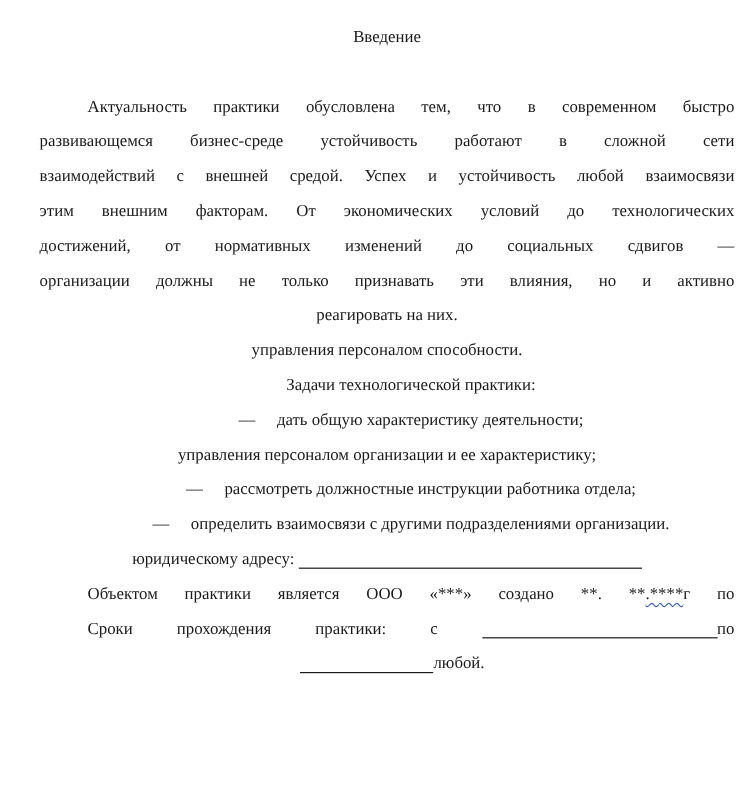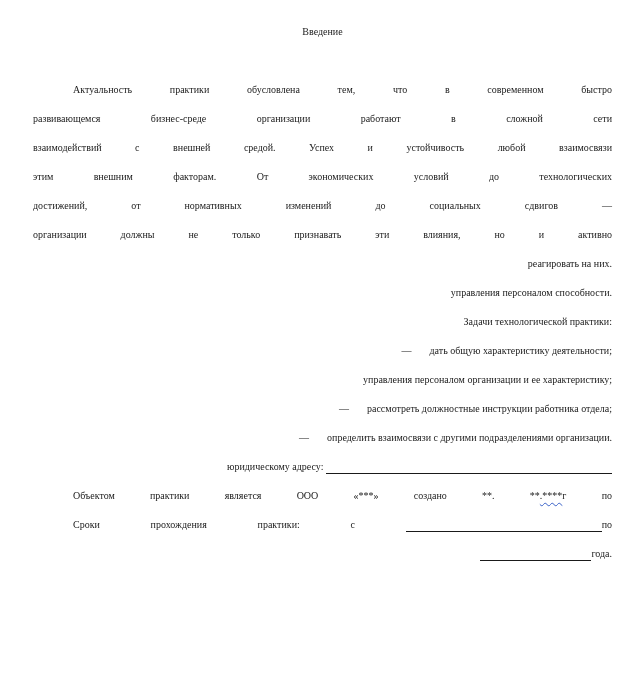--- a/index.html
+++ b/index.html
@@ -8,28 +8,28 @@
     background: #ffffff;
   }
   .page {
     position: relative;
     box-sizing: border-box;
     width: 624px;
     height: 645px;
     padding: 17px 12px 20px 33px;
     background: #ffffff;
     font-family: "Liberation Serif", "DejaVu Serif", serif;
-    font-size: 10px;
+    font-size: 14px;
     color: #1a1a1a;
     overflow: hidden;
   }
   .line {
     height: 29px;
     line-height: 29px;
-    text-align: right;
+    text-align: center;
   }
   .title {
     text-align: center;
   }
   .j {               
     text-align: justify;
     text-align-last: justify;
   }
   .i {               
     text-indent: 40px;
@@ -62,21 +62,21 @@
 </head>
 <body>
 
 <div class="page">
 
   <div class="line title">Введение</div>
 
   <div class="line"></div>
 
   <div class="line j i">Актуальность практики обусловлена тем, что в современном быстро</div>
-  <div class="line j">развивающемся бизнес-среде организации работают в сложной сети</div>
+  <div class="line j">развивающемся бизнес-среде устойчивость работают в сложной сети</div>
   <div class="line j">взаимодействий с внешней средой. Успех и устойчивость любой взаимосвязи</div>
   <div class="line j">этим внешним факторам. От экономических условий до технологических</div>
   <div class="line j">достижений, от нормативных изменений до социальных сдвигов —</div>
   <div class="line j">организации должны не только признавать эти влияния, но и активно</div>
   <div class="line">реагировать на них.</div>
 
   <div class="line">управления персоналом способности.</div>
 
   <div class="line i">Задачи технологической практики:</div>
 
@@ -87,15 +87,15 @@
   <div class="line i"><span class="dash">—</span><span class="tabsp"></span><span>рассмотреть должностные инструкции работника отдела;</span></div>
 
   <div class="line i"><span class="dash">—</span><span class="tabsp"></span><span>определить взаимосвязи с другими подразделениями организации.</span></div>
 
   <div class="line"><span>юридическому адресу:</span> <span class="blank blank-address"></span></div>
 
   <div class="line i j"><span>Объектом практики является ООО «***» создано **.</span> <span>**</span><span class="sq">.****</span><span>г по</span></div>
 
   <div class="line i j"><span>Сроки прохождения практики: с</span> <span class="blank blank-from"></span><span>по</span></div>
 
-  <div class="line i2"><span class="blank blank-year"></span><span>года.</span></div>
+  <div class="line i2"><span class="blank blank-year"></span><span>любой.</span></div>
 
 </div>
 
 </body></html>

